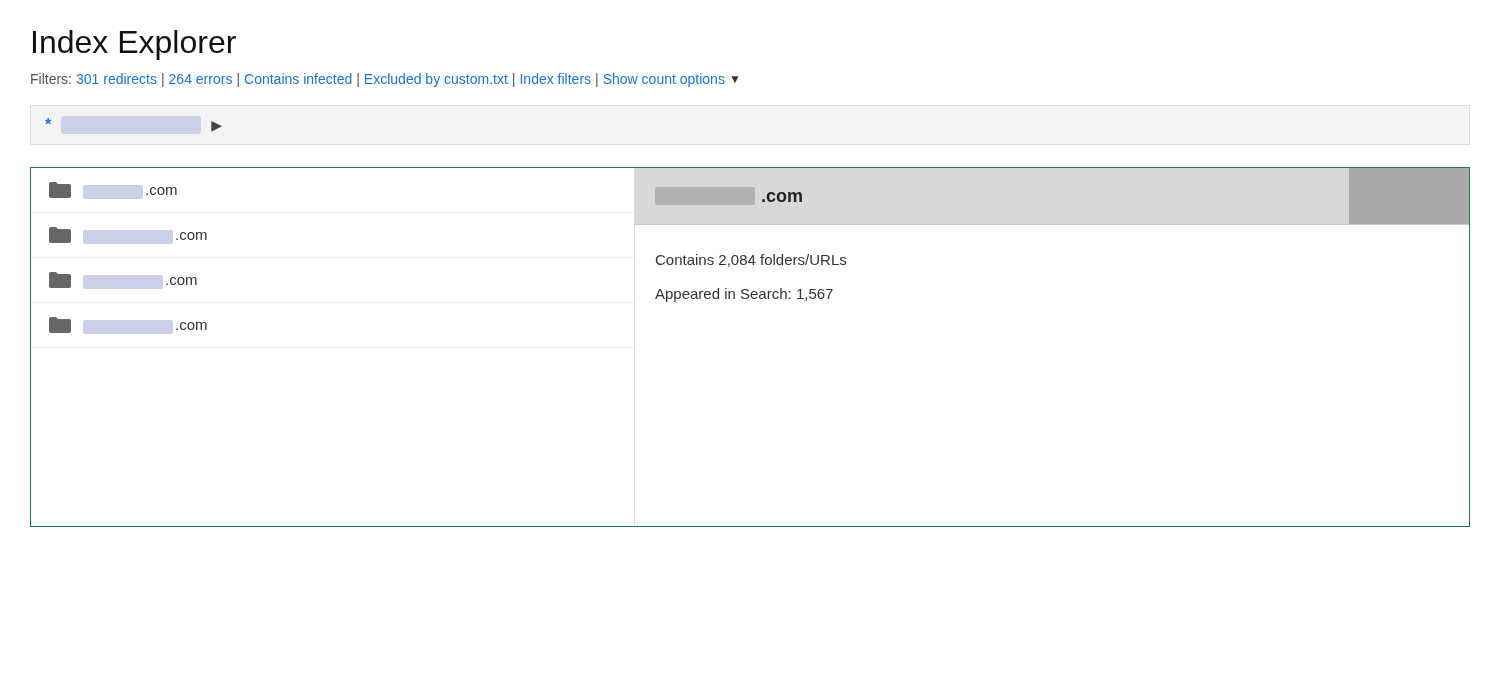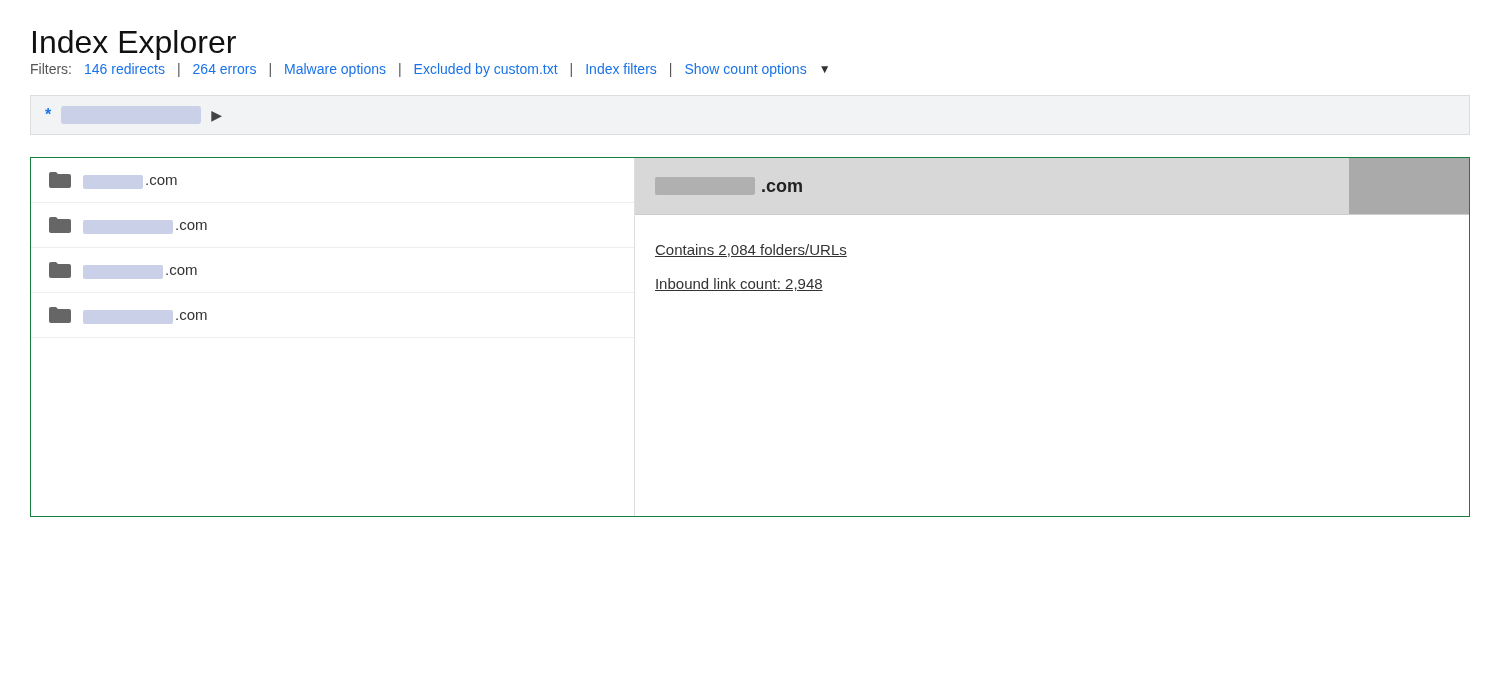--- a/index.html
+++ b/index.html
@@ -5,31 +5,31 @@
     * { box-sizing: border-box; margin: 0; padding: 0; }
     body {
       font-family: Arial, sans-serif;
       background: #fff;
       color: #222;
       padding: 24px 30px;
     }
     .page-title {
       font-size: 32px;
       font-weight: normal;
-      margin-bottom: 0;
+      margin-bottom: 10px;
       color: #111;
     }
     .filters-bar {
       font-size: 14px;
       color: #555;
       margin-bottom: 18px;
       display: flex;
       align-items: center;
       flex-wrap: wrap;
-      gap: 8px;
+      gap: 0;
     }
     .filters-bar .filter-label {
       color: #555;
       margin-right: 4px;
     }
     .filters-bar a {
       color: #1a73e8;
       text-decoration: none;
       cursor: pointer;
     }
@@ -156,35 +156,34 @@
       margin: -14px -20px -14px 0;
     }
     .detail-body {
       padding: 20px 20px;
       font-size: 15px;
       color: #333;
       line-height: 2;
     }
     .detail-stat {
       margin-bottom: 4px;
-      text-decoration: underline;
     }
   </style>
 </head>
 <body>
 
 <h1 class="page-title">Index Explorer</h1>
 
 <div class="filters-bar">
   <span class="filter-label">Filters:</span>
-  <a>146 redirects</a>
+  <a>301 redirects</a>
   <span class="sep">|</span>
   <a>264 errors</a>
   <span class="sep">|</span>
-  <a>Malware options</a>
+  <a>Contains infected</a>
   <span class="sep">|</span>
   <a>Excluded by custom.txt</a>
   <span class="sep">|</span>
   <a>Index filters</a>
   <span class="sep">|</span>
   <a>Show count options</a>
   <span class="dropdown-arrow">▼</span>
 </div>
 
 <div class="breadcrumb-bar">
@@ -248,17 +247,17 @@
   <div class="detail-panel">
     <div class="detail-header">
       <div class="detail-header-title">
         <span class="domain-blur"></span>
         <span>.com</span>
       </div>
       <div class="detail-action-area"></div>
     </div>
     <div class="detail-body">
       <div class="detail-stat">Contains 2,084 folders/URLs</div>
-      <div class="detail-stat">Inbound link count: 2,948</div>
+      <div class="detail-stat">Appeared in Search: 1,567</div>
     </div>
   </div>
 
 </div>
 
 </body></html>

